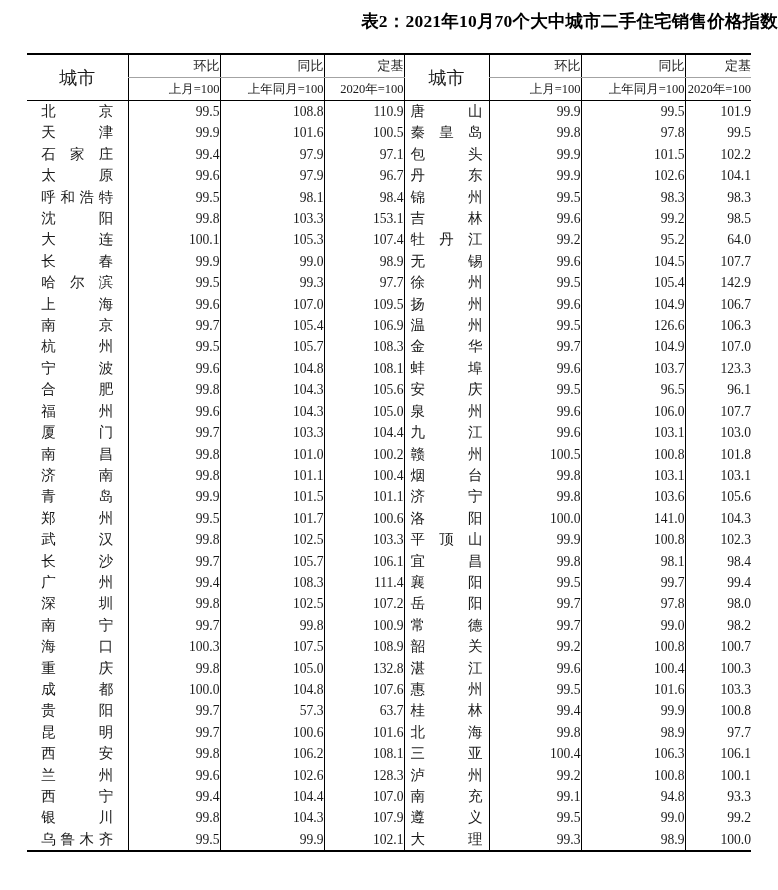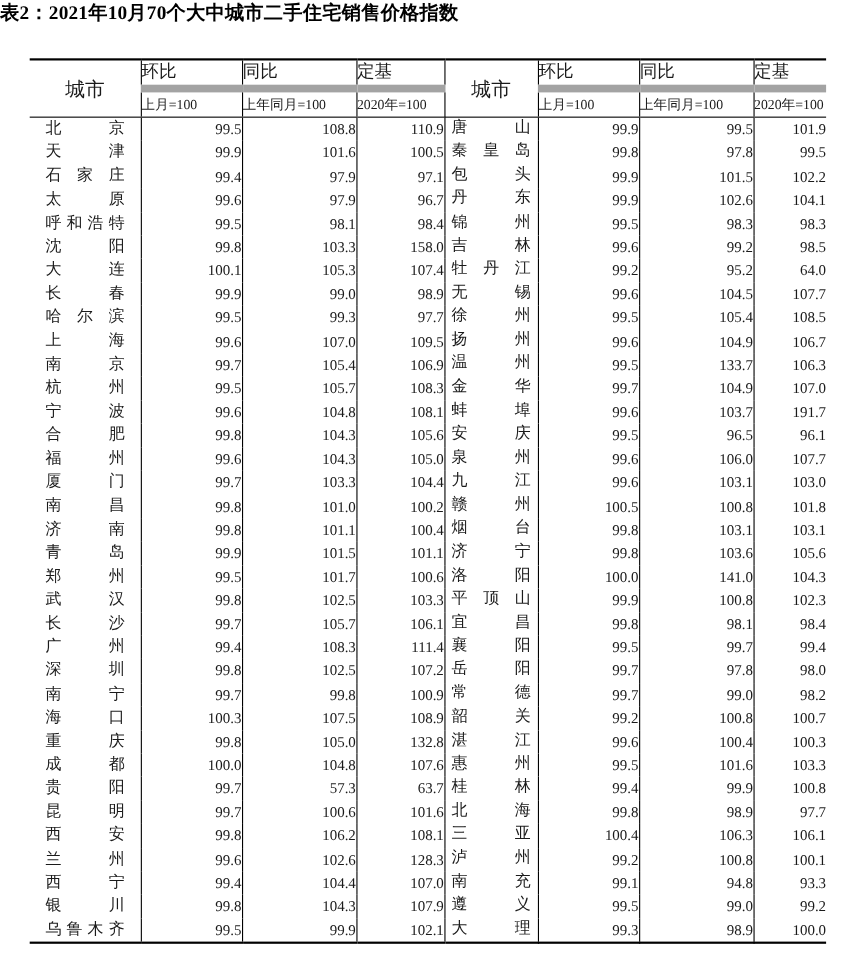--- a/index.html
+++ b/index.html
@@ -18,25 +18,25 @@
 
   .page {
     position: relative;
     width: 778px;
     height: 890px;
     box-sizing: border-box;
   }
 
   
   .title {
-    text-align: left;
+    text-align: right;
     font-size: 17.5px;
     font-weight: bold;
     letter-spacing: .2px;
-    padding-top: 0;
+    padding-top: 10px;
     line-height: 22px;
     color: #000;
     font-family: "Liberation Serif", "DejaVu Serif", serif;
   }
 
   
   .table-wrap {
     position: absolute;
     left: 27px;
     top: 53px;
@@ -56,29 +56,29 @@
     font-weight: normal;
     vertical-align: middle;
     background: transparent;
   }
 
   
   .rule-top  { border-top: 2.2px solid #000; }
 
   
   .hd {
-    text-align: left;
-    font-size: 16px;
+    text-align: right;
+    font-size: 13px;
     height: 22px;
     line-height: 22px;
-    border-bottom: 7px solid #a3a3a3;
+    border-bottom: 1px solid #a3a3a3;
     border-left: 1.6px solid #000;
   }
   .hd-sub {
-    text-align: left;
+    text-align: right;
     font-size: 12.5px;
     height: 22px;
     line-height: 22px;
     border-bottom: 1.6px solid #000;
     border-left: 1.6px solid #000;
   }
   .hd-city {
     text-align: center;
     font-size: 18px;
     border-bottom: 1.6px solid #000;
@@ -95,21 +95,21 @@
     white-space: nowrap;
     letter-spacing: 0;
   }
   .city .nm {
     display: inline-block;
     width: 72px;
     text-align: justify;
     text-align-last: justify;
     text-justify: inter-character;
   }
-  .city.leftborder { border-left: 1.6px solid #000; font-family: Liberation Mono, monospace; }
+  .city.leftborder { border-left: 1.6px solid #000; }
 
   .num {
     font-size: 13.6px;
     height: 21.4px;
     line-height: 21.4px;
     text-align: right;
     padding-right: 7px;
     border-left: 1.6px solid #000;
     font-family: "Liberation Serif", "DejaVu Serif", serif;
   }
@@ -204,21 +204,21 @@
             <td class="num  gapright">98.4</td>
             <td class="city leftborder"><span class="nm">锦州</span></td>
             <td class="num">99.5</td>
             <td class="num">98.3</td>
             <td class="num">98.3</td>
           </tr>
           <tr>
             <td class="city"><span class="nm">沈阳</span></td>
             <td class="num">99.8</td>
             <td class="num">103.3</td>
-            <td class="num  gapright">158.0</td>
+            <td class="num  gapright">153.1</td>
             <td class="city leftborder"><span class="nm">吉林</span></td>
             <td class="num">99.6</td>
             <td class="num">99.2</td>
             <td class="num">98.5</td>
           </tr>
           <tr>
             <td class="city"><span class="nm">大连</span></td>
             <td class="num">100.1</td>
             <td class="num">105.3</td>
             <td class="num  gapright">107.4</td>
@@ -238,61 +238,61 @@
             <td class="num">107.7</td>
           </tr>
           <tr>
             <td class="city"><span class="nm">哈尔滨</span></td>
             <td class="num">99.5</td>
             <td class="num">99.3</td>
             <td class="num  gapright">97.7</td>
             <td class="city leftborder"><span class="nm">徐州</span></td>
             <td class="num">99.5</td>
             <td class="num">105.4</td>
-            <td class="num">108.5</td>
+            <td class="num">142.9</td>
           </tr>
           <tr>
             <td class="city"><span class="nm">上海</span></td>
             <td class="num">99.6</td>
             <td class="num">107.0</td>
             <td class="num  gapright">109.5</td>
             <td class="city leftborder"><span class="nm">扬州</span></td>
             <td class="num">99.6</td>
             <td class="num">104.9</td>
             <td class="num">106.7</td>
           </tr>
           <tr>
             <td class="city"><span class="nm">南京</span></td>
             <td class="num">99.7</td>
             <td class="num">105.4</td>
             <td class="num  gapright">106.9</td>
             <td class="city leftborder"><span class="nm">温州</span></td>
             <td class="num">99.5</td>
-            <td class="num">133.7</td>
+            <td class="num">126.6</td>
             <td class="num">106.3</td>
           </tr>
           <tr>
             <td class="city"><span class="nm">杭州</span></td>
             <td class="num">99.5</td>
             <td class="num">105.7</td>
             <td class="num  gapright">108.3</td>
             <td class="city leftborder"><span class="nm">金华</span></td>
             <td class="num">99.7</td>
             <td class="num">104.9</td>
             <td class="num">107.0</td>
           </tr>
           <tr>
             <td class="city"><span class="nm">宁波</span></td>
             <td class="num">99.6</td>
             <td class="num">104.8</td>
             <td class="num  gapright">108.1</td>
             <td class="city leftborder"><span class="nm">蚌埠</span></td>
             <td class="num">99.6</td>
             <td class="num">103.7</td>
-            <td class="num">191.7</td>
+            <td class="num">123.3</td>
           </tr>
           <tr>
             <td class="city"><span class="nm">合肥</span></td>
             <td class="num">99.8</td>
             <td class="num">104.3</td>
             <td class="num  gapright">105.6</td>
             <td class="city leftborder"><span class="nm">安庆</span></td>
             <td class="num">99.5</td>
             <td class="num">96.5</td>
             <td class="num">96.1</td>

